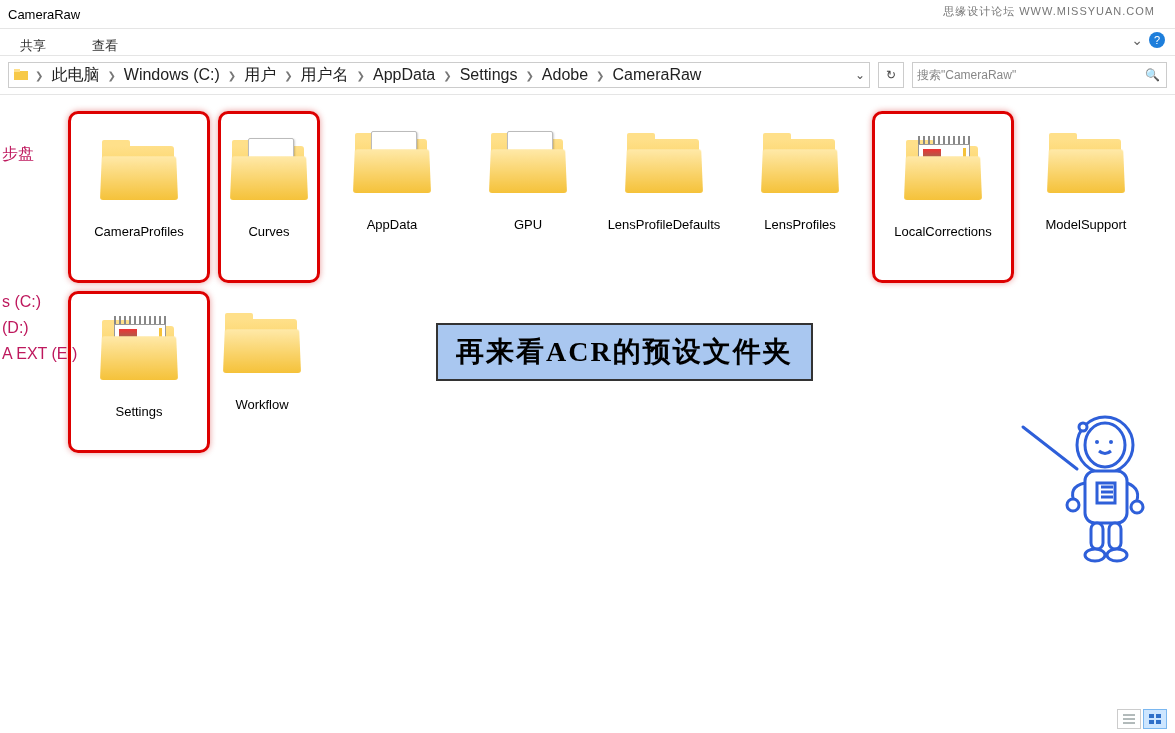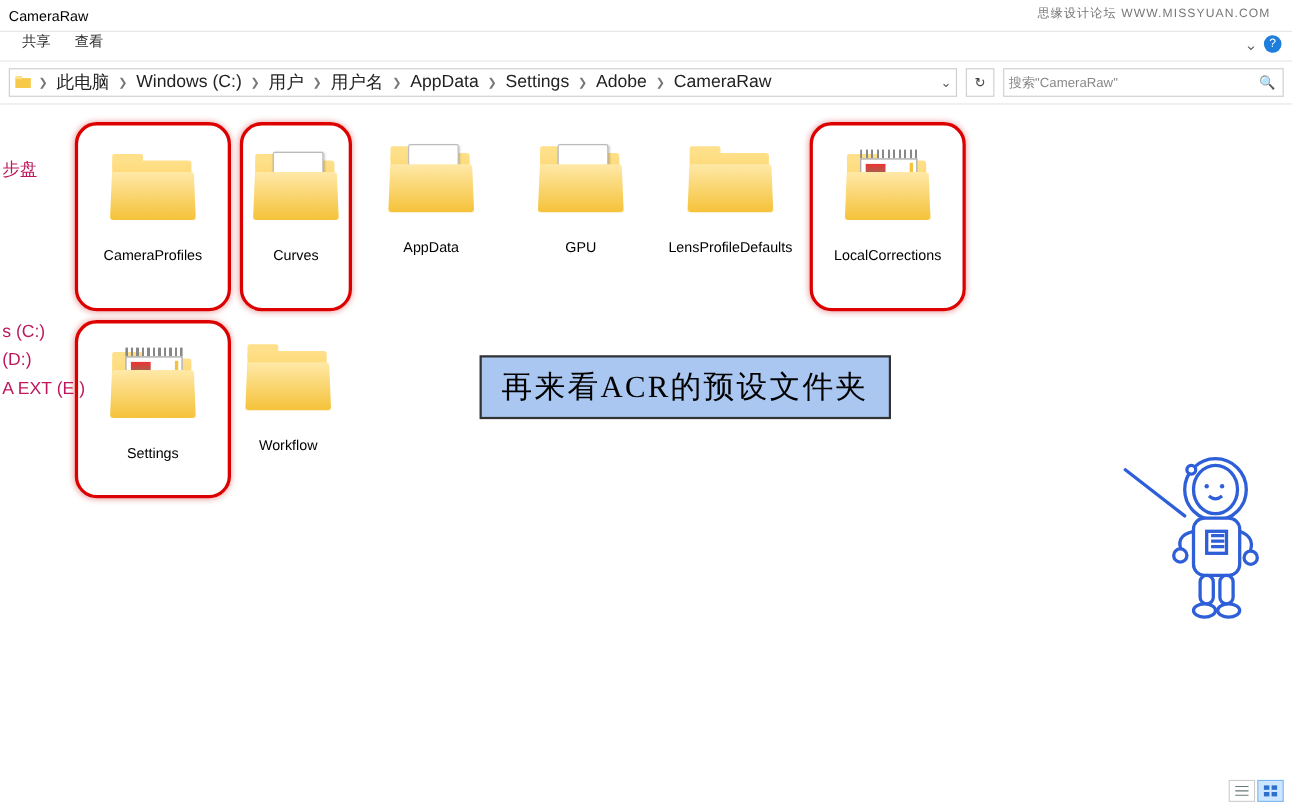--- a/index.html
+++ b/index.html
@@ -1,41 +1,41 @@
 <!DOCTYPE html>
 <html><head>
 <meta charset="utf-8">
 <style>
 html,body{margin:0;padding:0;font-family:"Microsoft YaHei","Segoe UI",sans-serif;font-size:12px;color:#000;background:#fff;width:1175px;height:733px;overflow:hidden}
 .titlebar{height:28px;display:flex;align-items:center;padding:0 8px;border-bottom:1px solid #e5e5e5;position:relative}
 .titlebar .title{font-size:13px}
 .watermark{position:absolute;right:20px;top:4px;font-size:11px;color:#777;letter-spacing:1px}
-.ribbonrow{height:26px;display:flex;align-items:flex-start;padding:0 20px;gap:22px;border-bottom:1px solid #e5e5e5;position:relative}
+.ribbonrow{height:26px;display:flex;align-items:flex-end;padding:0 20px;gap:46px;border-bottom:1px solid #e5e5e5;position:relative}
 .ribbonrow .tab{font-size:13px;color:#333}
 .ribbonrow .right{position:absolute;right:10px;top:3px;display:flex;align-items:center;gap:6px}
 .chev{color:#666;font-size:14px}
 .help{width:16px;height:16px;border-radius:50%;background:#1e7edb;color:#fff;font-size:11px;display:flex;align-items:center;justify-content:center}
 .navrow{height:30px;display:flex;align-items:center;padding:4px 8px;gap:8px;border-bottom:1px solid #e5e5e5}
 .addrbar{flex:1;height:24px;border:1px solid #ccc;display:flex;align-items:center;padding:0 4px;gap:4px;position:relative}
 .addrbar .fico{width:16px;height:16px}
 .crumb{font-size:16px;color:#222;padding:0 2px}
 .sep{color:#777;font-size:10px;padding:0 2px}
 .addrtail{position:absolute;right:4px;display:flex;align-items:center;gap:6px;color:#555}
 .refresh{width:24px;height:24px;border:1px solid #ccc;display:flex;align-items:center;justify-content:center;color:#444}
 .searchbox{width:245px;height:24px;border:1px solid #ccc;display:flex;align-items:center;padding:0 4px;color:#888;position:relative}
 .searchbox .mag{position:absolute;right:6px;color:#666}
 .body{display:flex;height:610px}
 .sidebar{width:60px;border-right:none;padding-top:45px;font-size:16px;color:#be185d}
 .sidebar .item{padding:4px 2px;white-space:nowrap}
 .content{flex:1;padding:12px 4px;display:flex;flex-wrap:wrap;align-content:flex-start;gap:0;position:relative}
 .tile{width:136px;height:160px;display:flex;flex-direction:column;align-items:center;justify-content:flex-start;padding-top:6px;position:relative}
 .tile .iconwrap{width:95px;height:100px;display:flex;align-items:center;justify-content:center}
 .tile .label{text-align:center;font-size:13px;margin-top:4px;padding:0 2px;line-height:1.3}
-.redbox{border:3px solid #d00;border-radius:20px;box-shadow:0 0 6px rgba(200,0,0,.4)}
-.callout{position:absolute;left:376px;top:228px;background:#a9c7f0;border:2px solid #333;padding:8px 18px;font-size:28px;font-family:"KaiTi","STKaiti",serif;font-weight:normal;letter-spacing:2px;}
+.redbox{border:3px solid #d00;border-radius:10px;box-shadow:0 0 6px rgba(200,0,0,.4)}
+.callout{position:absolute;left:376px;top:228px;background:#a9c7f0;border:2px solid #333;padding:8px 18px;font-size:28px;font-family:"KaiTi","STKaiti",serif;font-weight:bold;letter-spacing:2px;}
 .astronaut{position:absolute;left:955px;top:292px}
 .statusbar{position:absolute;bottom:4px;right:8px;display:flex;gap:2px}
 .viewbtn{width:22px;height:18px;border:1px solid #ccc;display:flex;align-items:center;justify-content:center;font-size:10px;color:#555}
 .viewbtn.active{background:#cde6ff;border-color:#7ab7f0}
 
 
 .fld{width:78px;height:60px;position:relative}
 .fld .back{position:absolute;left:2px;top:6px;width:72px;height:50px;background:linear-gradient(#ffe08a,#f7c948);border-radius:3px}
 .fld .tab{position:absolute;left:2px;top:0;width:28px;height:12px;background:#ffe08a;border-radius:2px 2px 0 0}
 .fld .front{position:absolute;left:0;top:14px;width:78px;height:46px;background:linear-gradient(#ffe9a8,#f5c23a);border-radius:3px;transform:perspective(100px) rotateX(6deg);transform-origin:bottom}
@@ -165,36 +165,56 @@
       <div class="iconwrap">
           <div class="fld">
             <div class="tab"></div>
             <div class="back"></div>
             <div class="front"></div>
           </div>
         </div>
       <div class="label">LensProfileDefaults</div>
     </div>
 
+    <div class="tile">
+      <div class="iconwrap">
+          <div class="fld">
+            <div class="tab"></div>
+            <div class="back"></div>
+            <div class="front"></div>
+          </div>
+        </div>
+      <div class="label">LensProfiles</div>
+    </div>
 
     <div class="tile redbox" style="margin:4px">
       <div class="iconwrap">
           <div class="fld">
             <div class="tab"></div>
             <div class="back"></div>
             <div class="notepad">
               <div class="spiral"></div>
               <div class="page"></div>
             </div>
             <div class="front"></div>
           </div>
         </div>
       <div class="label">LocalCorrections</div>
     </div>
 
+    <div class="tile">
+      <div class="iconwrap">
+          <div class="fld">
+            <div class="tab"></div>
+            <div class="back"></div>
+            <div class="front"></div>
+          </div>
+        </div>
+      <div class="label">ModelSupport</div>
+    </div>
 
     <div style="width:100%;height:0"></div>
 
     <div class="tile redbox" style="margin:4px;height:150px">
       <div class="iconwrap">
           <div class="fld">
             <div class="tab"></div>
             <div class="back"></div>
             <div class="notepad">
               <div class="spiral"></div>

